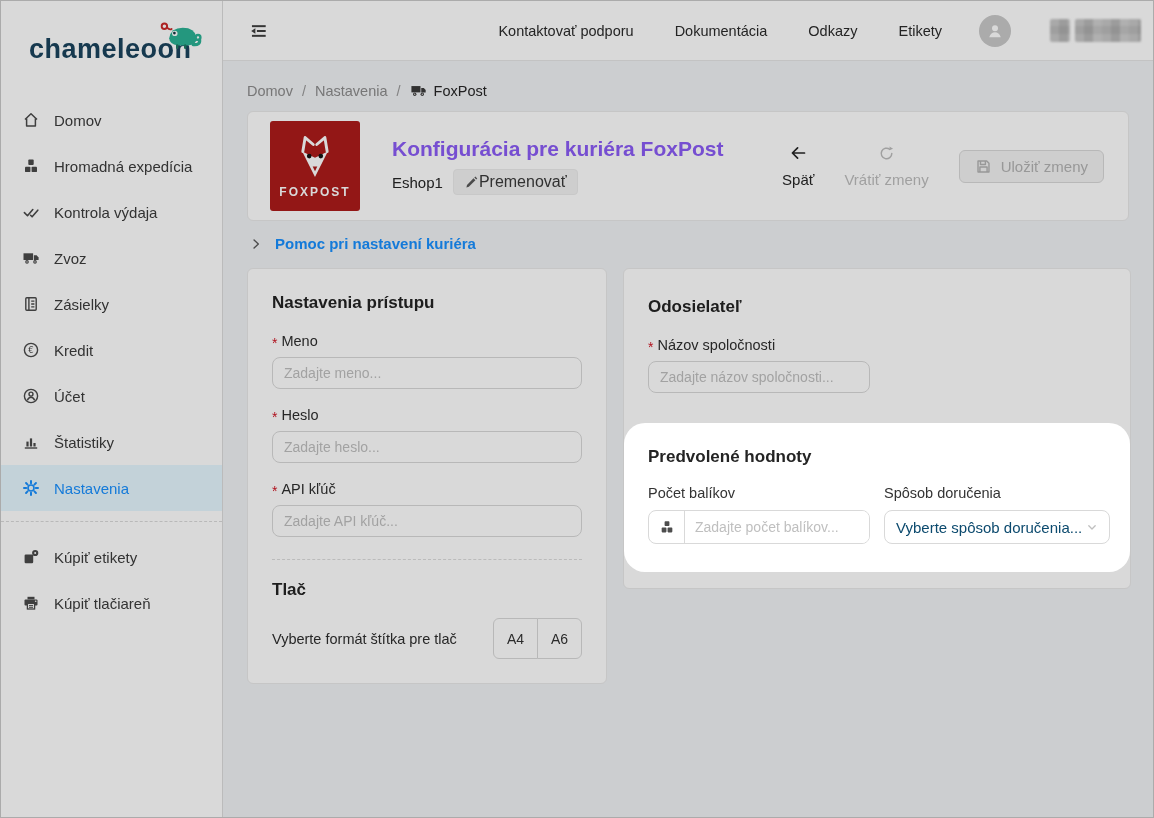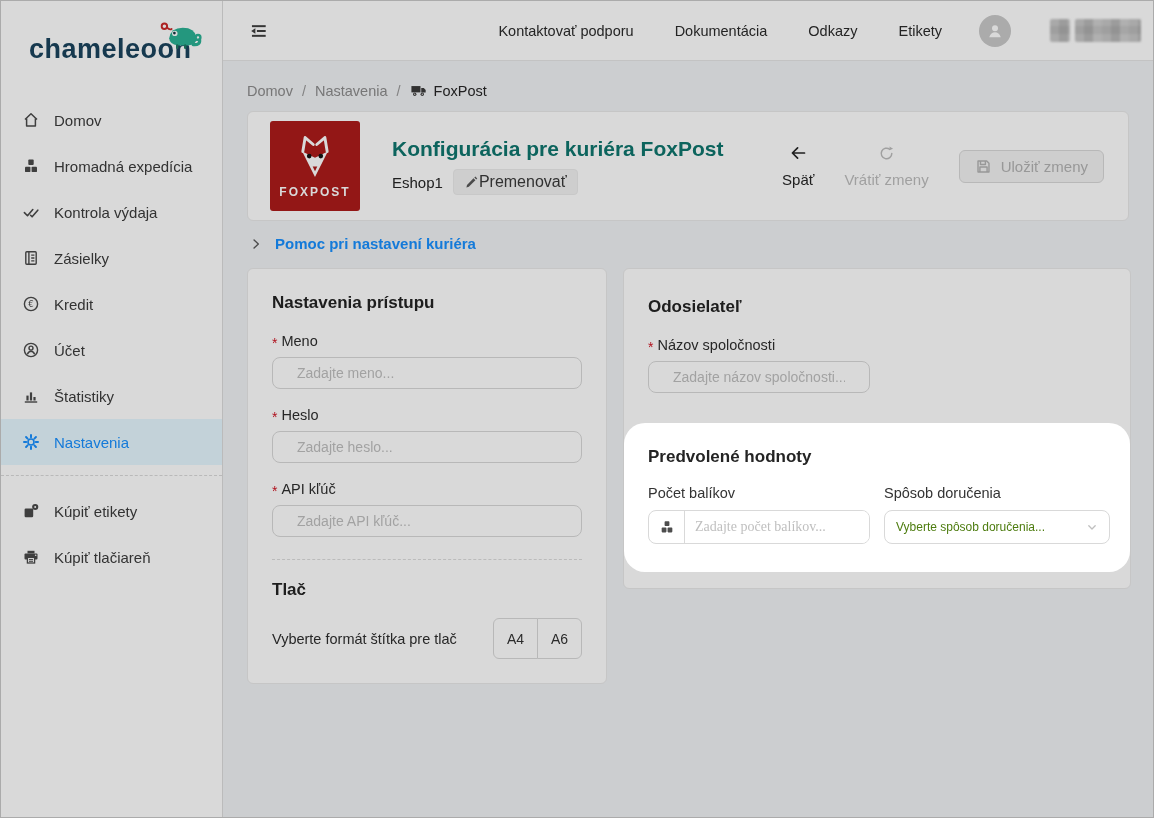--- a/index.html
+++ b/index.html
@@ -44,63 +44,63 @@
   .breadcrumb{margin:21px 0 12px;display:flex;align-items:center;font-size:14.5px;color:#8c8c8c;}
   .breadcrumb .sep{margin:0 9px;color:#9a9a9a;}
   .crumb{cursor:pointer;}
   .crumb.current{color:#262626;display:flex;align-items:center;gap:7px;cursor:default;}
 
   .card{background:#fff;border:1px solid #e9e9e9;border-radius:6px;}
   .header-card{height:110px;display:flex;align-items:center;padding:10px 24px 10px 22px;}
   .fox-logo{width:90px;height:90px;flex:none;background:var(--foxpost-red);border-radius:3px;display:flex;flex-direction:column;align-items:center;justify-content:center;}
   .fox-logo-text{color:#fff;font-size:12px;font-weight:bold;letter-spacing:2px;margin-top:1px;}
   .header-texts{margin-left:32px;}
-  .page-title{font-size:21px;font-weight:bold;color:#0f766e;}
+  .page-title{font-size:21px;font-weight:bold;color:#8b5cf6;}
   .eshop-row{display:flex;align-items:center;gap:10px;margin-top:8px;}
   .eshop-name{font-size:15px;color:#262626;}
   .rename-chip{display:flex;align-items:center;background:#f2f2f2;border:1px solid #ececec;border-radius:4px;padding:3px 10px;font-size:16px;color:#3a3a3a;cursor:pointer;}
   .header-actions{margin-left:auto;display:flex;align-items:center;gap:30px;}
   .txt-btn{display:flex;align-items:center;gap:9px;font-size:15px;cursor:pointer;white-space:nowrap;flex-direction:column;}
   .txt-btn.back{color:#262626;}
   .txt-btn.disabled{color:#bdbdbd;cursor:default;}
   .save-btn{display:flex;align-items:center;gap:9px;font-size:15px;color:#b3b3b3;background:#f2f2f2;border:1px solid #d9d9d9;border-radius:6px;padding:7px 15px;cursor:default;white-space:nowrap;}
 
   .help-row{margin:14px 2px 16px;display:flex;align-items:center;gap:12px;}
   .help-link{font-size:15px;font-weight:bold;color:var(--accent);cursor:pointer;}
 
   .columns{display:flex;gap:16px;align-items:flex-start;}
   .left-card{width:360px;flex:none;padding:24px;}
   .right-card{width:508px;flex:none;overflow:hidden;}
   .section-title{font-size:17px;font-weight:bold;color:#242424;}
   .field{margin-bottom:18px;}
   .field-label{display:flex;align-items:center;gap:4px;font-size:14.5px;color:#2e2e2e;margin-bottom:8px;}
   .req{color:var(--required-red);font-size:14px;transform:translateY(2px);}
-  .text-input{width:100%;height:32px;border:1px solid #d9d9d9;border-radius:8px;background:#fff;padding:0 24px;font-size:14px;color:#262626;font-family:"Liberation Sans",sans-serif;outline:none;}
+  .text-input{width:100%;height:32px;border:1px solid #d9d9d9;border-radius:8px;background:#fff;padding:0 11px;font-size:14px;color:#262626;font-family:"Liberation Sans",sans-serif;outline:none;}
   .text-input::placeholder{color:#bfbfbf;}
   .dash-divider{border-top:1px dashed #dcdcdc;margin:22px 0 20px;}
   .print-row{display:flex;align-items:center;justify-content:space-between;margin-top:18px;}
   .print-label{font-size:14.5px;color:#2e2e2e;}
   .segmented{display:flex;}
   .seg-btn{width:45px;height:41px;border:1px solid #d9d9d9;background:#fff;display:flex;align-items:center;justify-content:center;font-size:14px;color:#333;cursor:pointer;}
   .seg-btn:first-child{border-radius:6px 0 0 6px;}
   .seg-btn:last-child{border-radius:0 6px 6px 0;margin-left:-1px;}
 
   .sender-top{padding:28px 24px 30px;}
   .company-input{width:222px;}
   .defaults-section{padding:24px 24px 28px;border-radius:21px;}
   .defaults-row{display:flex;gap:14px;margin-top:18px;}
   .d-col1{width:222px;flex:none;}
   .d-col2{width:226px;flex:none;}
   .plain-label{font-size:14.5px;color:#333;margin-bottom:9px;}
   .input-group{display:flex;align-items:stretch;height:34px;border:1px solid #d9d9d9;border-radius:8px;background:#fff;overflow:hidden;}
   .ig-addon{width:36px;flex:none;display:flex;align-items:center;justify-content:center;border-right:1px solid #d9d9d9;}
-  .ig-input{flex:1;min-width:0;border:none;outline:none;padding:0 10px;font-size:14px;color:#000000;font-family:Liberation Serif, serif;}
+  .ig-input{flex:1;min-width:0;border:none;outline:none;padding:0 10px;font-size:14px;color:#000000;font-family:Liberation Sans, sans-serif;}
   .ig-input::placeholder{color:#bfbfbf;}
   .select{height:34px;border:1px solid #d9d9d9;border-radius:8px;background:#fff;display:flex;align-items:center;padding:0 9px 0 11px;cursor:pointer;}
-  .select-placeholder{flex:1;font-size:12px;color:#4d7c0f;white-space:nowrap;overflow:hidden;}
+  .select-placeholder{flex:1;font-size:15px;color:#0c4a6e;white-space:nowrap;overflow:hidden;}
   .card-tail{height:16px;}
 </style>
 </head>
 <body>
 
 <div class="app">
 
   <aside class="sidebar">
     <div class="logo">
       <div class="logo-wrap">
@@ -139,20 +139,33 @@
         <span>Hromadná expedícia</span>
       </div>
       <div class="nav-item">
         <svg class="ic" viewBox="0 0 18 18">
             <g stroke="#4a4a4a" stroke-width="1.6" fill="none" stroke-linecap="round" stroke-linejoin="round">
               <path d="M2.4 9.6 l3.1 3.1 L10.8 6.6"></path>
               <path d="M8.6 12.3 l1.5 1.5 L15.8 7.2"></path>
             </g>
           </svg>
         <span>Kontrola výdaja</span>
+      </div>
+      <div class="nav-item">
+        <svg class="ic" viewBox="0 0 18 18">
+            <g fill="#4a4a4a">
+              <path d="M1.5 4.3 h9.6 v6.7 H1.5 z"></path>
+              <path d="M11.9 6.3 h2.7 l2 2.2 v2.5 h-4.7 z"></path>
+              <circle cx="5" cy="12.9" r="1.8"></circle>
+              <circle cx="13" cy="12.9" r="1.8"></circle>
+            </g>
+            <circle cx="5" cy="12.9" r="0.7" fill="#fff"></circle>
+            <circle cx="13" cy="12.9" r="0.7" fill="#fff"></circle>
+          </svg>
+        <span>Zvoz</span>
       </div>
       <div class="nav-item">
         <svg class="ic" viewBox="0 0 18 18">
             <g stroke="#4a4a4a" stroke-width="1.4" fill="none">
               <rect x="3.8" y="2.8" width="10.4" height="12.4" rx="1"></rect>
               <path d="M6.9 2.8 V15.2"></path>
               <path d="M9.2 6.1 h3.2 M9.2 9 h3.2 M9.2 11.9 h3.2"></path>
             </g>
           </svg>
         <span>Zásielky</span>

